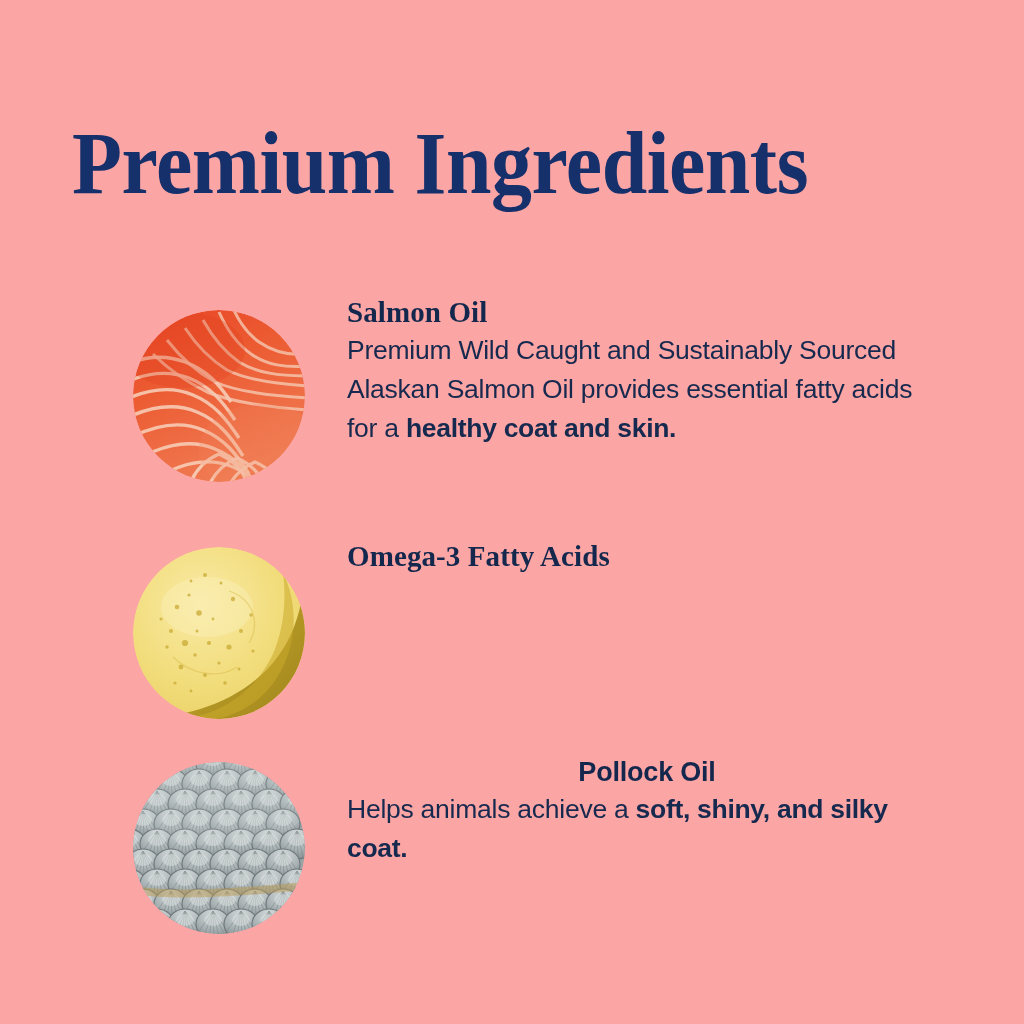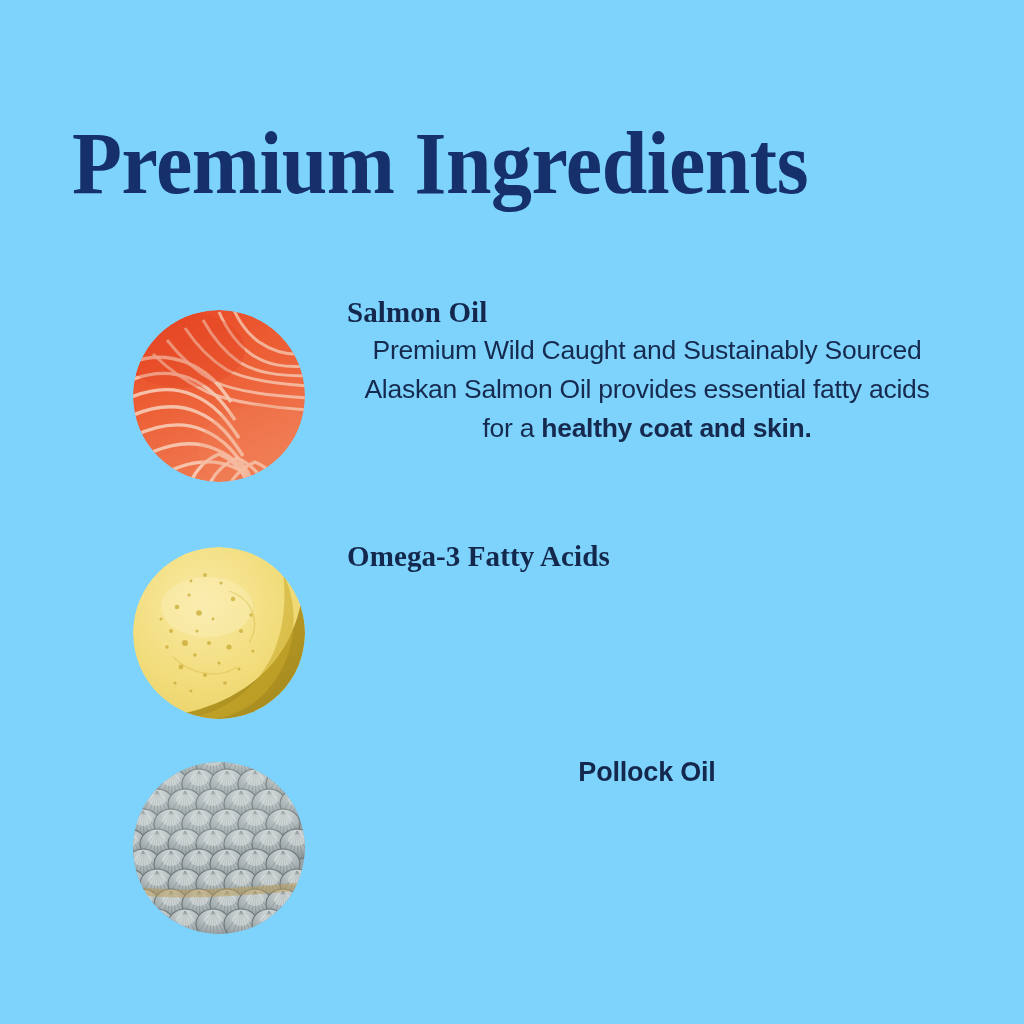--- a/index.html
+++ b/index.html
@@ -12,21 +12,21 @@
     height: 1024px;
     background: #eff3fb;
     font-family: "Liberation Sans", sans-serif;
     overflow: hidden;
     position: relative;
   }
 
   .page {
     position: absolute;
     inset: 0;
-    background: #7dd3fc;
+    background: #fca5a5;
   }
 
   
   .title {
     position: absolute;
     left: 72px;
     top: 120px;
     width: 880px;
     font-family: "Liberation Serif", "DejaVu Serif", serif;
     font-weight: 700;
@@ -100,21 +100,20 @@
   }
 
   .ing-body {
     color: #16294e;
     font-family: "Liberation Sans", sans-serif;
     font-size: 26.5px;
     line-height: 39px;
     font-weight: 400;
     letter-spacing: -0.25px;
     margin: 0;
-    text-align: center;
   }
   .ing-body b {
     font-weight: 700;
     letter-spacing: -0.3px;
   }
 </style>
 </head>
 <body>
 
 <div class="page">
@@ -338,17 +337,18 @@
             </g>
             <g opacity="0.5">
               <path d="M0,124 C 40,130 90,128 172,120 L172,128 C 90,136 40,138 0,132 Z" fill="#b99a52"></path>
             </g>
             <ellipse cx="86" cy="40" rx="90" ry="44" fill="#dfe4e4" opacity="0.12"></ellipse>
           </g>
         </svg>
       </div>
       <div class="copy">
         <div class="ing-title sans">Pollock Oil</div>
+        <p class="ing-body"><span>Helps animals achieve a </span><b>soft, shiny, and silky coat.</b></p>
       </div>
     </div>
 
   </div>
 </div>
 
 </body></html>

